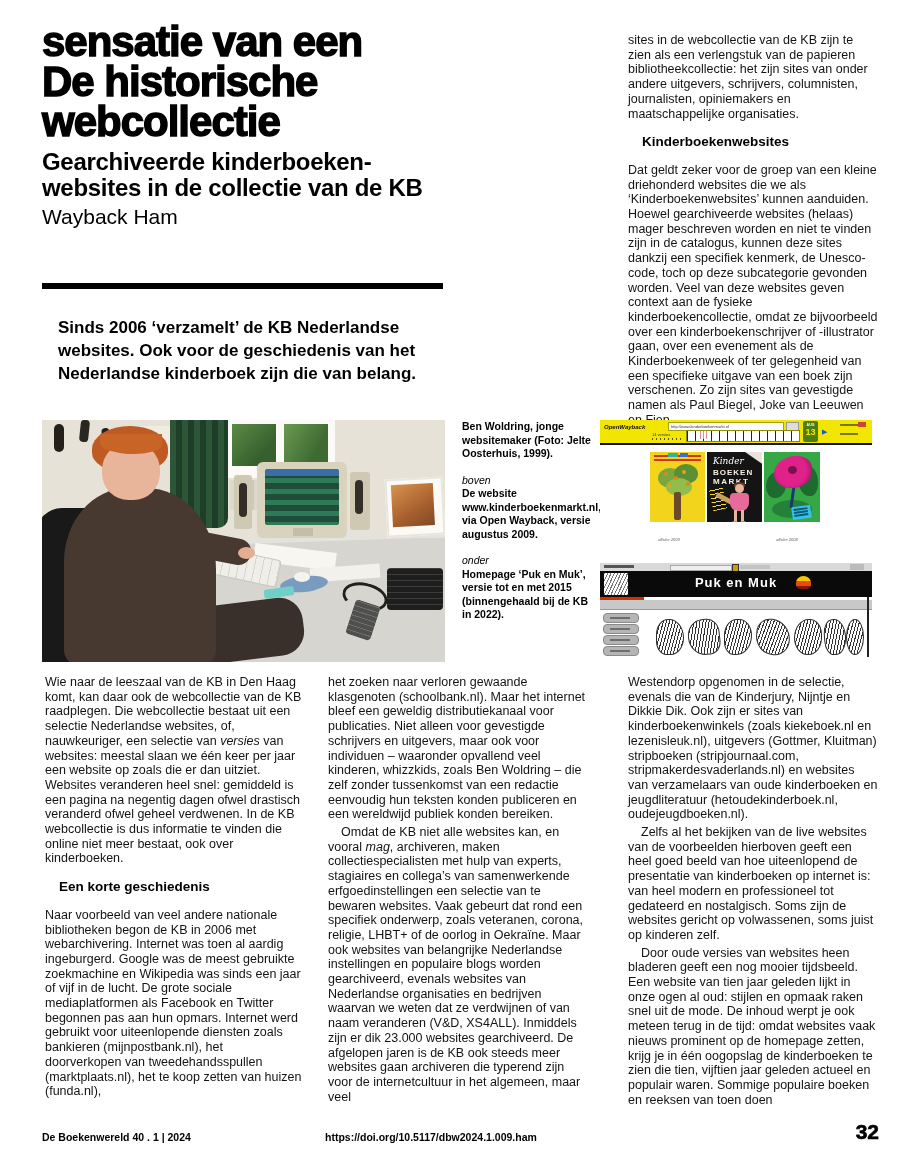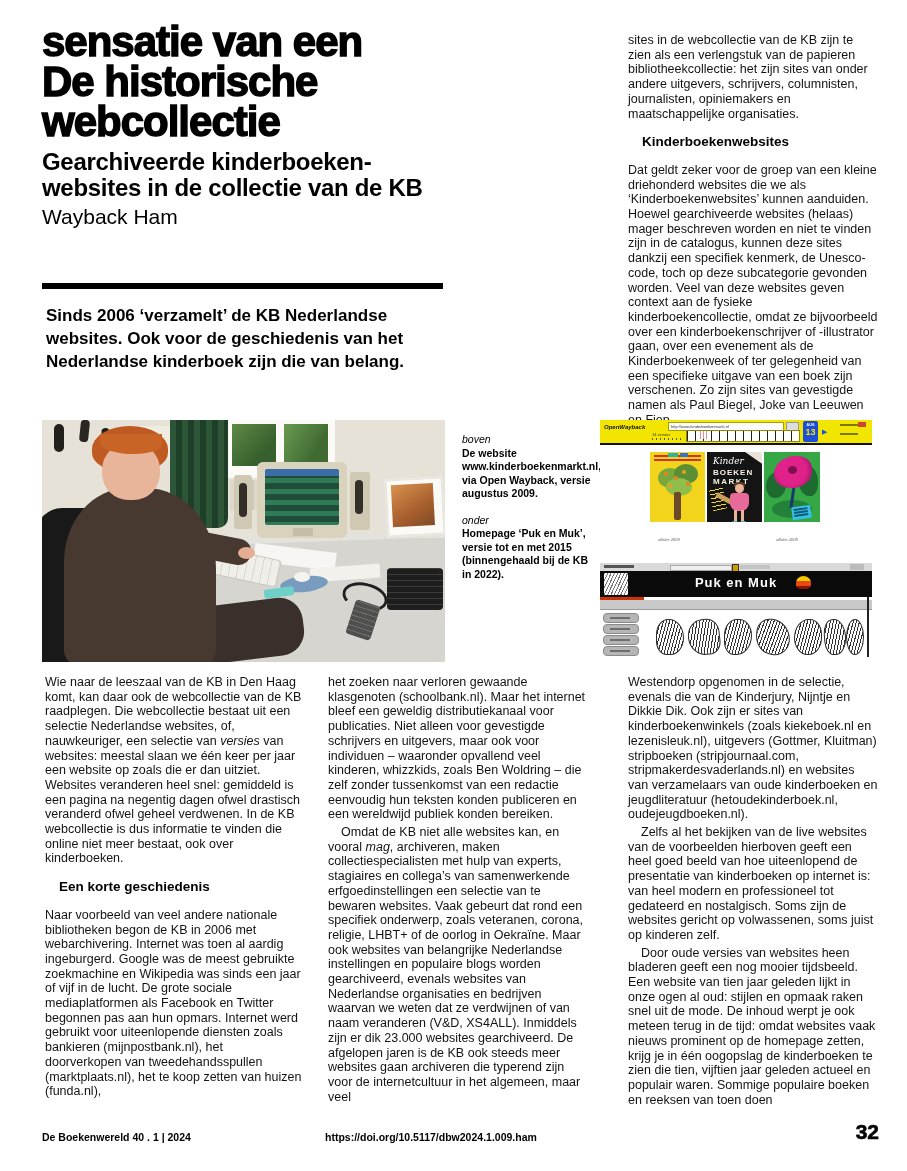--- a/index.html
+++ b/index.html
@@ -9,21 +9,21 @@
   
   .masthead{position:absolute;left:42px;top:22px;width:430px;}
   .title{margin:0;font-size:42px;line-height:40px;font-weight:900;letter-spacing:-1px;
          color:#000;-webkit-text-stroke:1.4px #000;}
   .title span{display:block;}
   .subtitle{margin:7px 0 0 0;font-size:24px;line-height:26px;font-weight:700;color:#000;letter-spacing:-0.3px;}
   .subtitle span{display:block;}
   .author{margin-top:3px;font-size:21px;line-height:25px;font-weight:400;color:#000;}
 
   .rule{position:absolute;left:42px;top:283px;width:401px;height:6px;background:#000;}
-  .intro{position:absolute;left:42px;top:300px;width:414px;margin:4px;
+  .intro{position:absolute;left:42px;top:300px;width:414px;margin:16px;
          font-size:17px;line-height:23px;font-weight:700;color:#000;}
 
   
   .col{position:absolute;font-size:12.5px;line-height:14.7px;color:#131313;}
   .col p{margin:3px;}
   .col .indent{text-indent:13px;}
   .bodyhead{margin:14px 0 13px 17px;font-size:13.5px;font-weight:700;color:#000;}
   .it{font-style:italic;}
   .col3top{left:625px;top:30px;width:256px;}
   .col1{left:42px;top:672px;width:263px;}
@@ -97,21 +97,21 @@
   .wb-url{left:68px;top:2px;width:112px;height:7px;background:#fff;border:1px solid #a7a200;
           font-size:4px;line-height:7px;color:#333;padding-left:2px;overflow:hidden;white-space:nowrap;}
   .wb-go{left:186px;top:2px;width:11px;height:7px;background:#ddd;border:1px solid #999;}
   .wb-versions{left:52px;top:12px;font-size:4px;color:#333;}
   .wb-dots{left:52px;top:18px;width:30px;height:2px;
           background:repeating-linear-gradient(90deg,#555 0 1px,transparent 1px 4px);}
   .wb-timeline{left:86px;top:10px;width:112px;height:10px;background:#fff;border:1px solid #8e8a00;
           background-image:repeating-linear-gradient(90deg,#222 0 1px,transparent 1px 8px);}
   .wb-redticks{left:100px;top:11px;width:8px;height:8px;
           background:repeating-linear-gradient(90deg,#e09090 0 1px,transparent 1px 3px);}
-  .wb-cal{left:203px;top:1px;width:15px;height:21px;background:#1d4ed8;border-radius:2px;text-align:center;}
+  .wb-cal{left:203px;top:1px;width:15px;height:21px;background:#4d7c0f;border-radius:2px;text-align:center;}
   .wb-cal-month{left:0;top:2px;width:15px;font-size:3.5px;color:#fff;font-weight:700;}
   .wb-cal-day{left:0;top:6px;width:15px;font-size:9px;font-weight:700;color:#f2e600;}
   .wb-arrow{left:222px;top:8px;font-size:7px;color:#1558d6;}
   .wb-link1{left:240px;top:4px;width:22px;height:2px;background:#7a7a00;}
   .wb-link2{left:240px;top:13px;width:18px;height:2px;background:#7a7a00;}
   .wb-corner{left:258px;top:2px;width:8px;height:5px;background:#c43;}
 
   .poster{top:32px;height:70px;overflow:hidden;}
   .poster *{position:absolute;}
   .poster1{left:50px;width:55px;background:#f2d41c;}
@@ -265,20 +265,21 @@
     <div class="ph-legs"></div>
     <div class="ph-body"></div>
     <div class="ph-arm"></div>
     <div class="ph-hand"></div>
     <div class="ph-hair"></div>
     <div class="ph-face"></div>
     <div class="ph-fringe"></div>
   </figure>
 
   <aside class="captions">
+    <p class="cap">Ben Woldring, jonge websitemaker (Foto: Jelte Oosterhuis, 1999).</p>
     <p class="cap-label">boven</p>
     <p class="cap">De website www.kinderboekenmarkt.nl, via Open Wayback, versie augustus 2009.</p>
     <p class="cap-label">onder</p>
     <p class="cap">Homepage ‘Puk en Muk’, versie tot en met 2015 (binnengehaald bij de KB in 2022).</p>
   </aside>
 
   <section class="col col3top">
     <p class="body">sites in de webcollectie van de KB zijn te zien als een verlengstuk van de papieren bibliotheekcollectie: het zijn sites van onder andere uitgevers, schrijvers, columnisten, journalisten, opiniemakers en maatschappelijke organisaties.</p>
     <h3 class="bodyhead">Kinderboekenwebsites</h3>
     <p class="body">Dat geldt zeker voor de groep van een kleine driehonderd websites die we als ‘Kinderboekenwebsites’ kunnen aanduiden. Hoewel gearchiveerde websites (helaas) mager beschreven worden en niet te vinden zijn in de catalogus, kunnen deze sites dankzij een specifiek kenmerk, de Unesco-code, toch op deze subcategorie gevonden worden. Veel van deze websites geven context aan de fysieke kinderboekencollectie, omdat ze bijvoorbeeld over een kinderboekenschrijver of -illustrator gaan, over een evenement als de Kinderboekenweek of ter gelegenheid van een specifieke uitgave van een boek zijn verschenen. Zo zijn sites van gevestigde namen als Paul Biegel, Joke van Leeuwen en Fiep</p>

